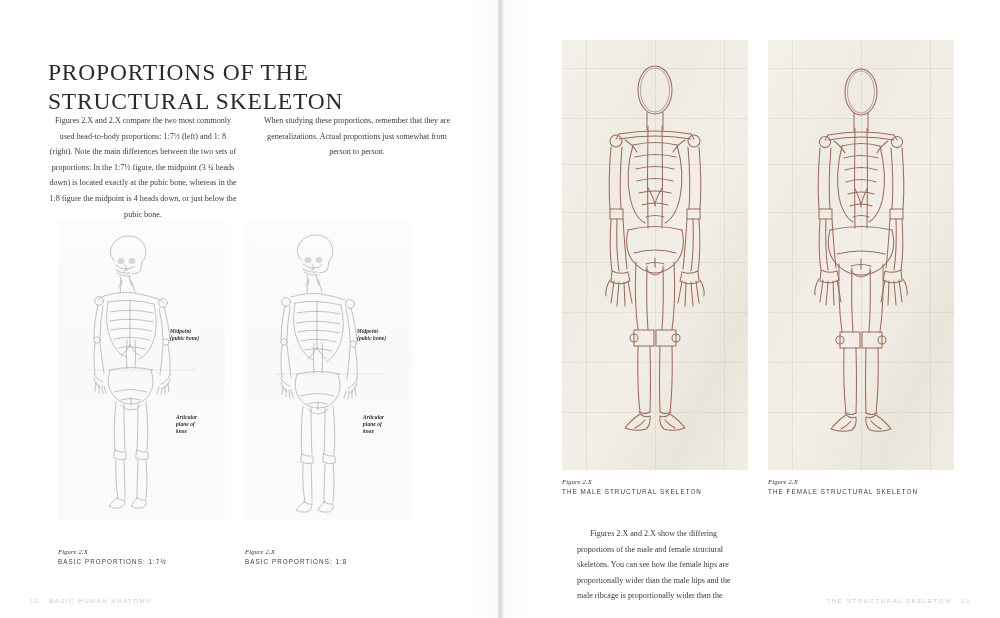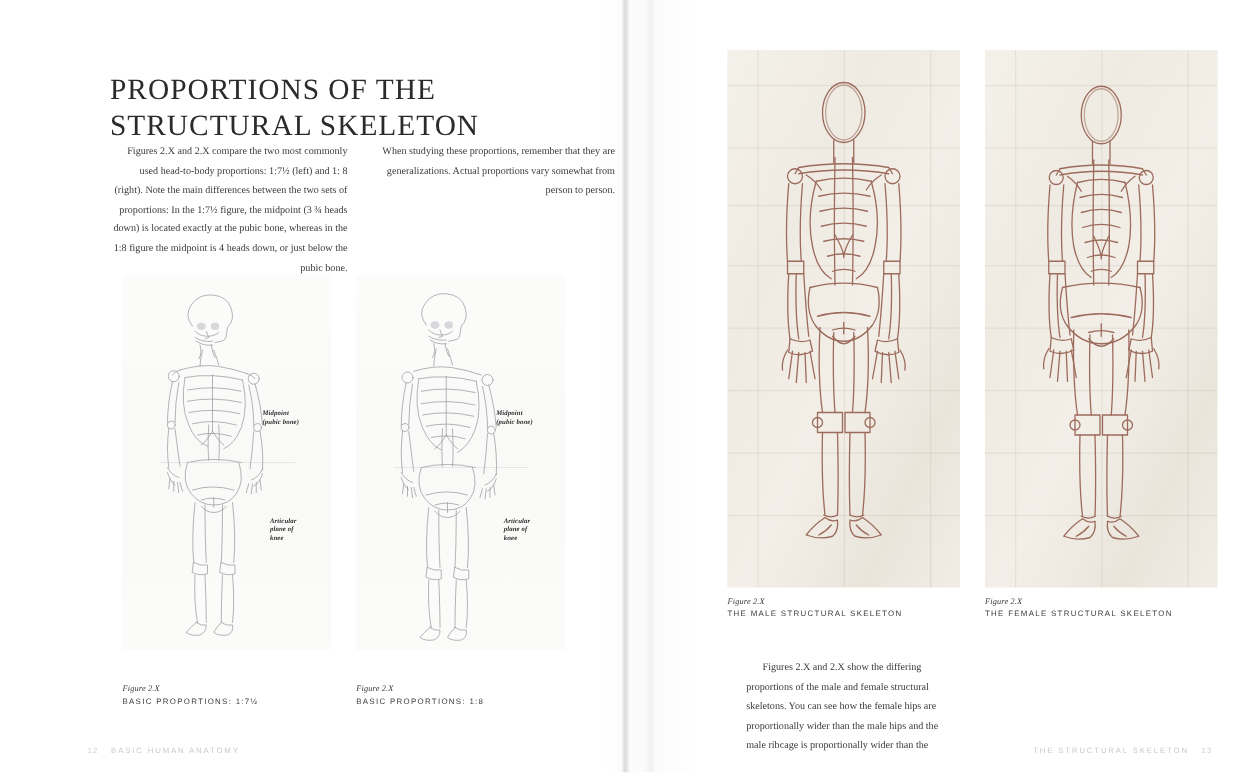--- a/index.html
+++ b/index.html
@@ -18,21 +18,21 @@
     position: relative;
     width: 1000px; height: 618px;
     background: #ffffff;
     display: flex;
   }
   .page {
     position: relative;
     width: 500px; height: 618px;
     background: #fefefe;
   }
-  .page-left  { background: linear-gradient(to right, #ffffff 0%, #ffffff 92%, #fbfbfb 99%, #f3f3f3 100%); margin-left: 40px; }
+  .page-left  { background: linear-gradient(to right, #ffffff 0%, #ffffff 92%, #fbfbfb 99%, #f3f3f3 100%); }
   .page-right { background: linear-gradient(to left, #ffffff 0%, #ffffff 92%, #fbfbfb 99%, #f0f0f0 100%); }
 
   
   .gutter {
     position: absolute; left: 497px; top: 0;
     width: 7px; height: 618px;
     background: linear-gradient(to right, rgba(180,180,180,0.0) 0%, rgba(195,198,200,0.55) 35%, rgba(200,203,205,0.65) 50%, rgba(195,198,200,0.35) 70%, rgba(255,255,255,0) 100%);
     pointer-events: none;
     z-index: 40;
   }
@@ -57,21 +57,21 @@
     left: 48px; top: 113px;
     width: 404px;
     display: flex;
     gap: 24px;
   }
   .col {
     width: 190px;
     font-size: 8.1px;
     line-height: 1.93;
     color: #3a3a3a;
-    text-align: right;
+    text-align: center;
   }
   .col p { margin: 0; }
   .col p + p { text-indent: 13px; }
 
   
   .fig-panels {
     position: absolute;
     left: 58px; top: 220px;
     width: 394px; height: 300px;
     display: flex;
@@ -209,21 +209,21 @@
     <div class="title">
       <span class="line">PROPORTIONS OF THE</span>
       <span class="line">STRUCTURAL SKELETON</span>
     </div>
 
     <div class="cols">
       <div class="col">
         <p>Figures 2.X and 2.X compare the two most commonly used head-to-body proportions: 1:7½ (left) and 1: 8 (right). Note the main differences between the two sets of proportions: In the 1:7½ figure, the midpoint (3 ¾ heads down) is located exactly at the pubic bone, whereas in the 1:8 figure the midpoint is 4 heads down, or just below the pubic bone.</p>
       </div>
       <div class="col">
-        <p>When studying these proportions, remember that they are generalizations. Actual proportions vary somewhat from person to person.</p>
+        <p>When studying these proportions, remember that they are generalizations. Actual proportions just somewhat from person to person.</p>
       </div>
     </div>
 
     <div class="fig-panels">
 
       <div class="fig-panel">
         <div class="paper"></div>
         <svg class="rsvg" viewBox="0 0 167 300">
           <g stroke="#8d8d93" fill="none" stroke-width="0.55" stroke-linejoin="round" stroke-linecap="round" opacity="0.95">
 

